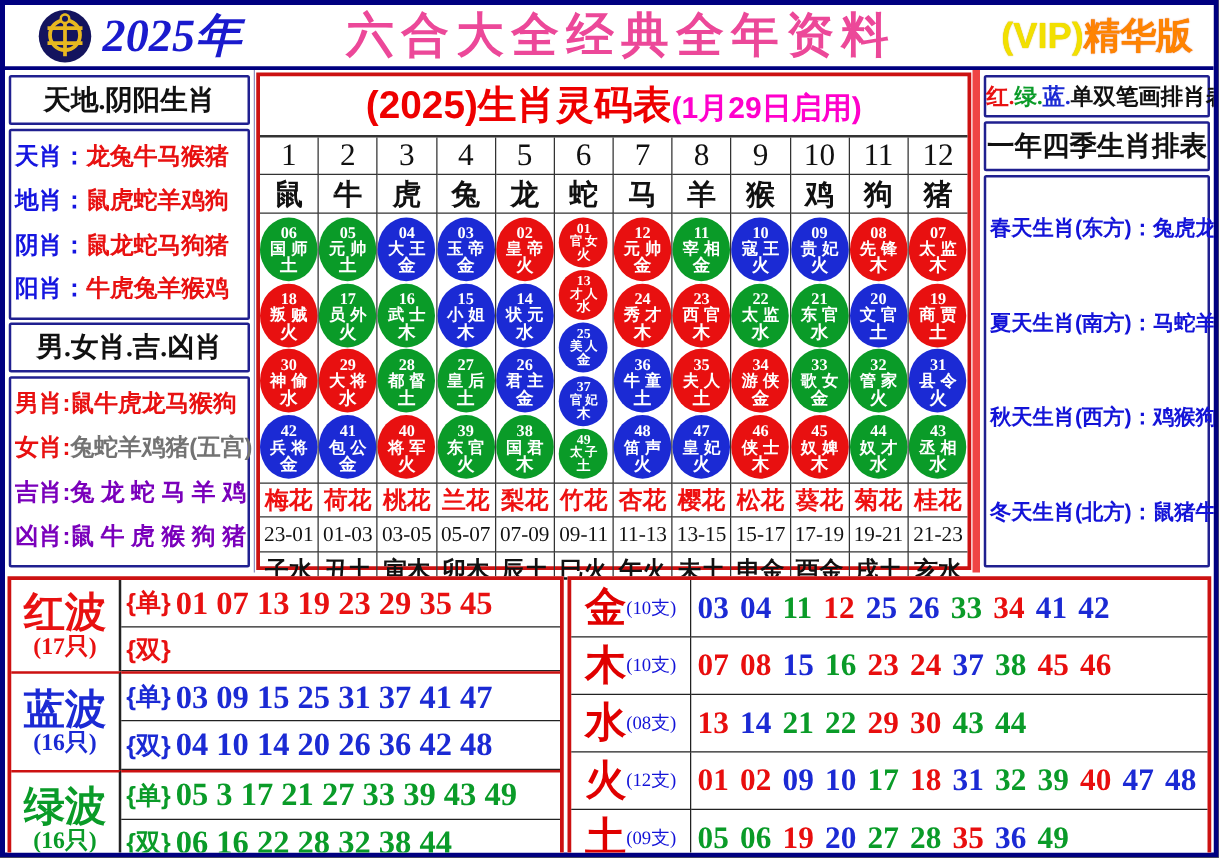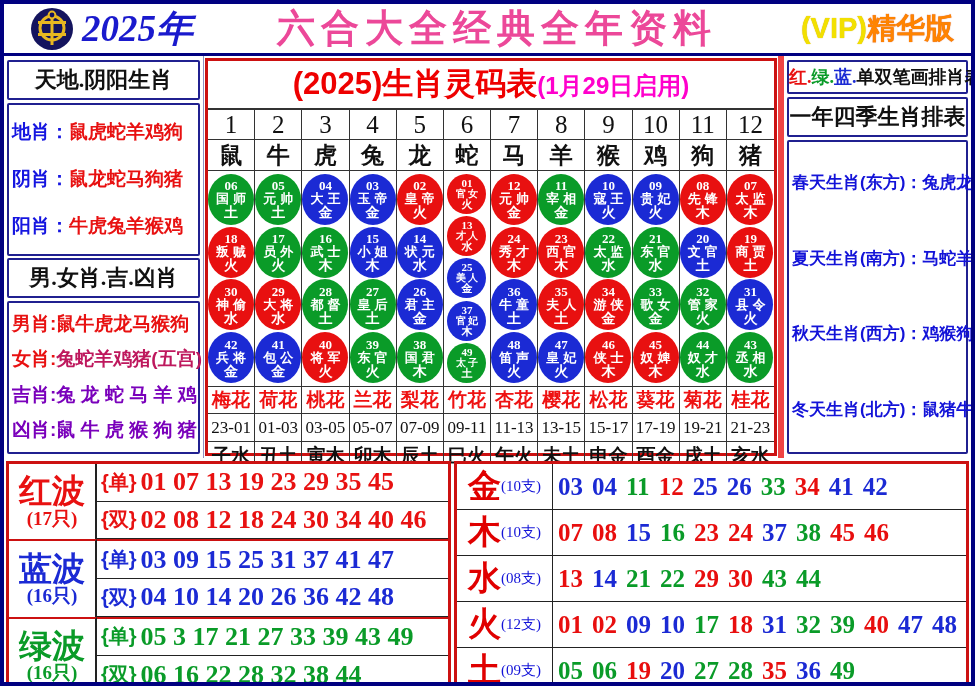--- a/index.html
+++ b/index.html
@@ -100,28 +100,29 @@
     <div class="year">2025年</div>
     <div class="htitle">六合大全经典全年资料</div>
     <div class="vip"><span class="vip1">(VIP)</span><span class="vip2">精华版</span></div>
   </div>
 
   <div class="main">
 
     <div class="col-left">
       <div class="box-title">天地.阴阳生肖</div>
       <div class="box-body" id="left-s1">
+          <div class="prow"><span class="plabel" style="color: rgb(21, 21, 224);">天肖：</span><span class="pvalue" style="color: rgb(232, 17, 17);">龙兔牛马猴猪</span></div>
           <div class="prow"><span class="plabel" style="color: rgb(21, 21, 224);">地肖：</span><span class="pvalue" style="color: rgb(232, 17, 17);">鼠虎蛇羊鸡狗</span></div>
           <div class="prow"><span class="plabel" style="color: rgb(21, 21, 224);">阴肖：</span><span class="pvalue" style="color: rgb(232, 17, 17);">鼠龙蛇马狗猪</span></div>
           <div class="prow"><span class="plabel" style="color: rgb(21, 21, 224);">阳肖：</span><span class="pvalue" style="color: rgb(232, 17, 17);">牛虎兔羊猴鸡</span></div>
         </div>
       <div class="box-title">男.女肖.吉.凶肖</div>
       <div class="box-body" id="left-s2">
           <div class="prow"><span class="plabel" style="color: rgb(232, 17, 17);">男肖:</span><span class="pvalue" style="color: rgb(232, 17, 17);">鼠牛虎龙马猴狗</span></div>
-          <div class="prow"><span class="plabel" style="color: rgb(232, 17, 17);">女肖:</span><span class="pvalue" style="color: #be185d;">兔蛇羊鸡猪(五宫)</span></div>
+          <div class="prow"><span class="plabel" style="color: rgb(232, 17, 17);">女肖:</span><span class="pvalue" style="color: #737373;">兔蛇羊鸡猪(五宫)</span></div>
           <div class="prow"><span class="plabel" style="color: rgb(122, 0, 187);">吉肖:</span><span class="pvalue" style="color: rgb(122, 0, 187);">兔 龙 蛇 马 羊 鸡</span></div>
           <div class="prow"><span class="plabel" style="color: rgb(122, 0, 187); text-align: right;">凶肖:</span><span class="pvalue" style="color: rgb(122, 0, 187);">鼠 牛 虎 猴 狗 猪</span></div>
         </div>
     </div>
 
     <div class="col-center">
       <div class="ctable">
         <div class="ctitle"><span class="ct1">(2025)生肖灵码表</span><span class="ct2">(1月29日启用)</span></div>
         <div class="grid" id="main-grid">
             <div class="cell numcell">1</div>
@@ -475,21 +476,20 @@
         <div class="wlabel">
           <div class="wname" style="color: rgb(232, 17, 17);">红波</div>
           <div class="wcount" style="color: rgb(232, 17, 17);">(17只)</div>
         </div>
         <div class="wrow" style="color: rgb(232, 17, 17);">
           <span class="wtag">{单}</span>
           <span>01 07 13 19 23 29 35 45</span>
         </div>
         <div class="wrow" style="color: rgb(232, 17, 17);">
           <span class="wtag">{双}</span>
-          <span>02 08 12 18 24 30 34 40 46</span>
         </div>
         <div class="wlabel wsep">
           <div class="wname" style="color: rgb(27, 42, 212);">蓝波</div>
           <div class="wcount" style="color: rgb(27, 42, 212);">(16只)</div>
         </div>
         <div class="wrow wsep" style="color: rgb(27, 42, 212);">
           <span class="wtag">{单}</span>
           <span>03 09 15 25 31 37 41 47</span>
         </div>
         <div class="wrow" style="color: rgb(27, 42, 212);">

